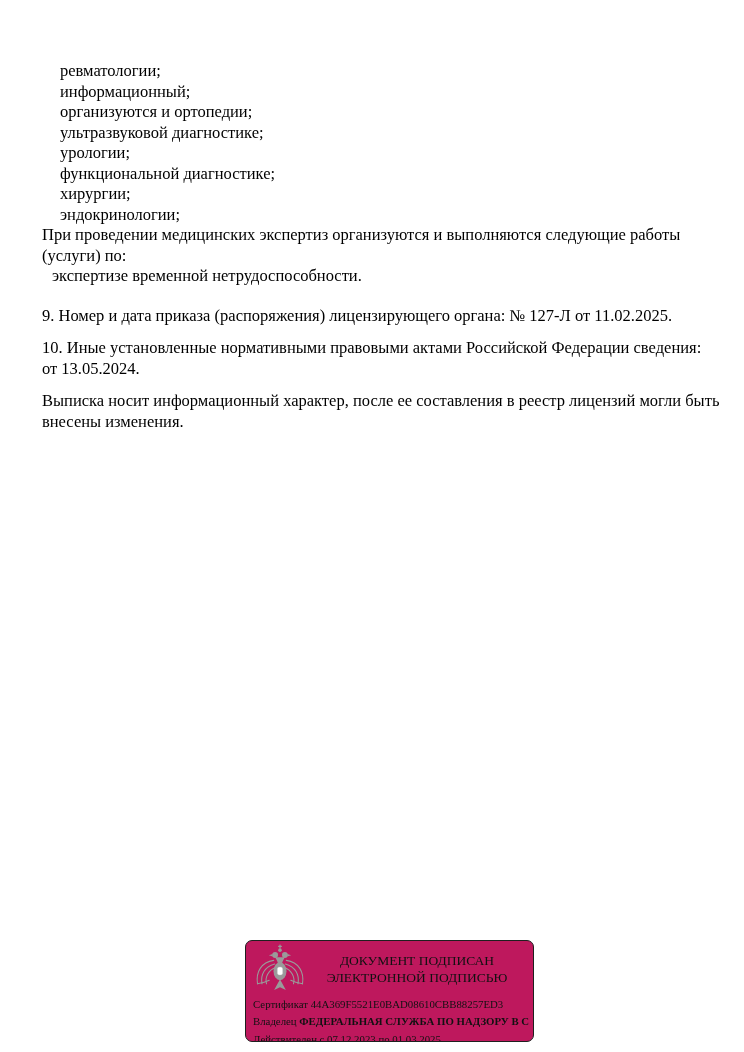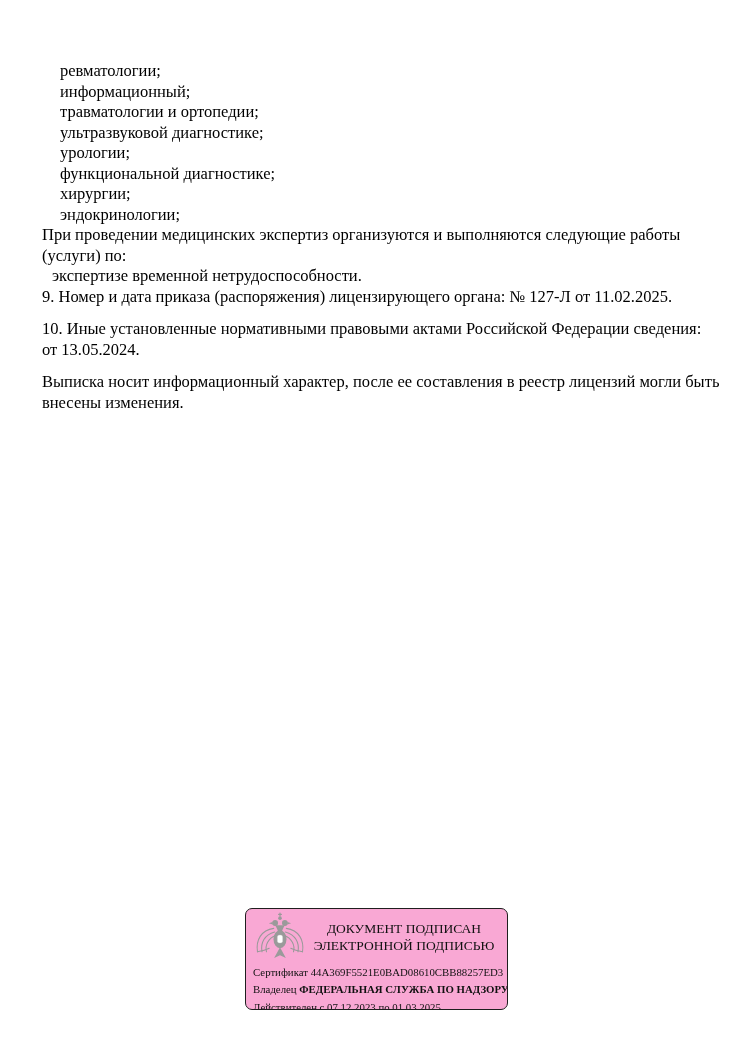--- a/index.html
+++ b/index.html
@@ -17,33 +17,33 @@
   .content {
     position: absolute;
     left: 42px; top: 61px; right: 26px;
     font-size: 16.5px;
     line-height: 20.5px;
     white-space: nowrap;
   }
   .line { white-space: nowrap; }
   .list-indent { padding-left: 18px; }
   .small-indent { padding-left: 10px; }
-  .para-9   { }
+  .para-9   { margin-top: 19px; }
   .para-10  { margin-top: 12px; }
   .para-note{ margin-top: 12px; }
 
   
   .stamp {
     position: absolute;
-    left: 245px; top: 908px;
-    width: 263px; height: 102px;
+    left: 245px; top: 940px;
+    width: 289px; height: 102px;
     border: 1.5px solid #1f1f1f;
     border-radius: 7px;
     box-sizing: border-box;
-    background: #f9a8d4;
+    background: #be185d;
     overflow: hidden;
   }
   .stamp-head {
     display: flex;
     align-items: flex-start;
     padding: 3px 6px 0 7px;
     height: 50px;
   }
   .stamp-emblem { width: 54px; height: 49px; flex: none; }
   .stamp-title {
@@ -65,21 +65,21 @@
 </style>
 </head>
 <body>
 
 <div class="page">
 
   <div class="content">
 
     <div class="line list-indent">ревматологии;</div>
     <div class="line list-indent">информационный;</div>
-    <div class="line list-indent">травматологии и ортопедии;</div>
+    <div class="line list-indent">организуются и ортопедии;</div>
     <div class="line list-indent">ультразвуковой диагностике;</div>
     <div class="line list-indent">урологии;</div>
     <div class="line list-indent">функциональной диагностике;</div>
     <div class="line list-indent">хирургии;</div>
     <div class="line list-indent">эндокринологии;</div>
 
     <div>
       <div class="line">При проведении медицинских экспертиз организуются и выполняются следующие работы</div>
       <div class="line">(услуги) по:</div>
       <div class="line small-indent">экспертизе временной нетрудоспособности.</div>

